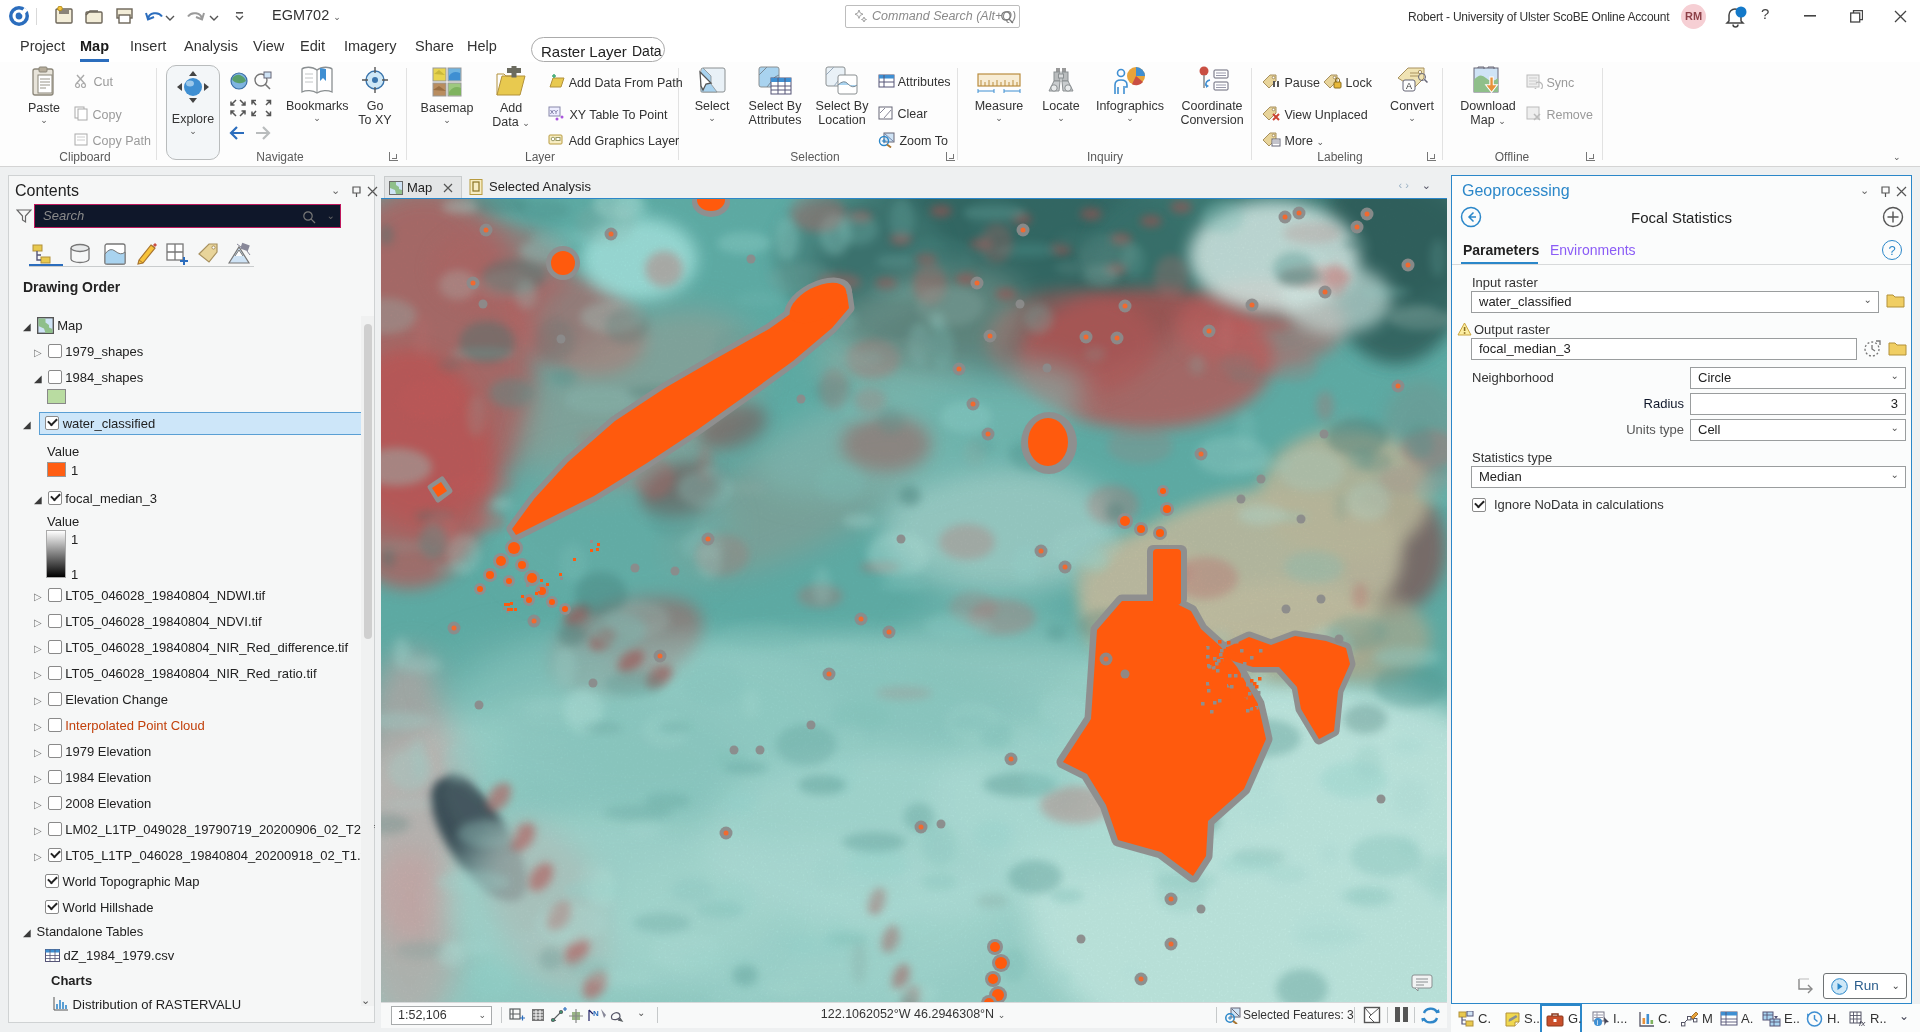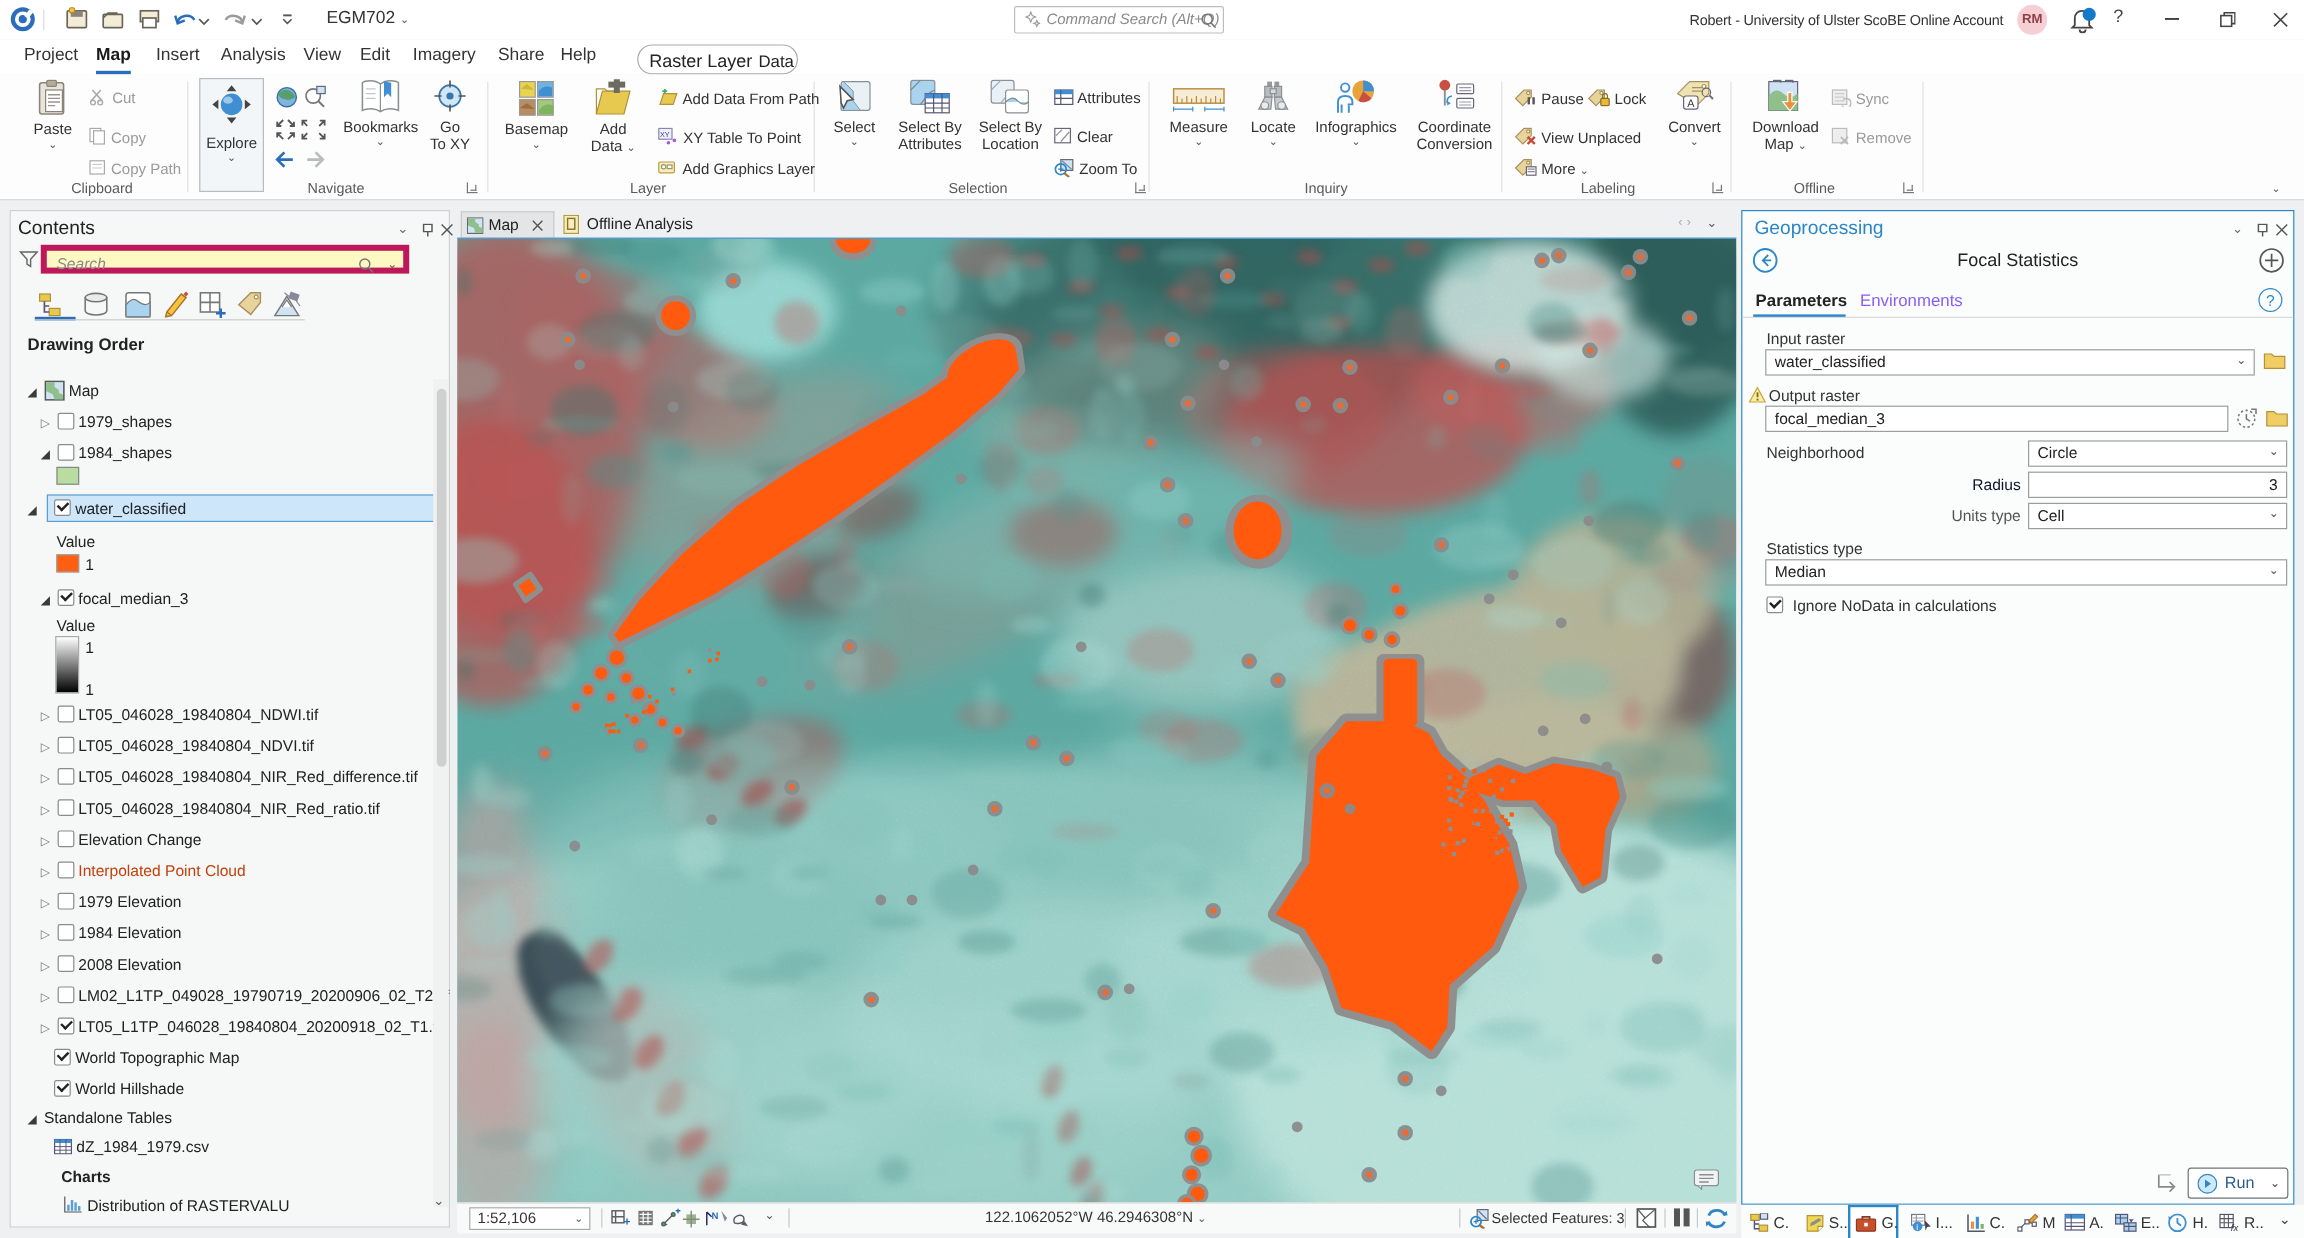--- a/index.html
+++ b/index.html
@@ -159,21 +159,21 @@
             <circle cx="9.5" cy="11.5" r="2" fill="none" stroke="#aaa" stroke-width="1.2"></circle>
           </svg> Cut</div>
         <div class="smallrow grey" style="left:74px;top:44px"><svg width="15" height="15" viewBox="0 0 15 15" style="vertical-align:-2px">
             <rect x="1" y="1" width="9" height="11" fill="#fff" stroke="#aaa"></rect>
             <rect x="4" y="3" width="9" height="11" fill="#fff" stroke="#aaa"></rect>
           </svg> Copy</div>
         <div class="smallrow grey" style="left:74px;top:70px"><svg width="15" height="15" viewBox="0 0 15 15" style="vertical-align:-2px">
             <rect x="1" y="2" width="12" height="11" fill="#fff" stroke="#aaa"></rect>
             <path d="M3 5 h8 M3 8 h8" stroke="#ccc"></path>
           </svg> Copy Path</div>
-        <div class="bigbtn" style="left:166px;width:54px;height:95px;border:1px solid #b9bcbd;border-radius:0;background:#f3f6f8;top:3px">
+        <div class="bigbtn" style="left:166px;width:54px;height:95px;border:1px solid #b9bcbd;border-radius:10px;background:#f3f6f8;top:3px">
     <svg width="40" height="40" viewBox="0 0 40 40" style="margin-top:3px">
             <circle cx="20" cy="18" r="9" fill="#3f8fd2"></circle>
             <ellipse cx="17" cy="14.5" rx="4" ry="3" fill="#9cc8ea"></ellipse>
             <path d="M20 2 l4 5 h-8 z" fill="#444"></path>
             <path d="M20 34 l4 -5 h-8 z" fill="#444"></path>
             <path d="M4 18 l5 -4 v8 z" fill="#444"></path>
             <path d="M36 18 l-5 -4 v8 z" fill="#444"></path>
           </svg>
     <div>Explore</div><div class="chev">⌄</div></div>
         <svg class="abs" style="left:228px;top:8px" width="44" height="22" viewBox="0 0 44 22">
@@ -385,21 +385,21 @@
   <div class="abs" style="left:322px;top:8px;color:#666;font-size:11px">⌄</div>
   <svg class="abs" style="left:342px;top:10px" width="11" height="12" viewBox="0 0 11 12">
         <path d="M2 1 h7 v6 h-7 z M5.5 7 v4" fill="none" stroke="#555" stroke-width="1.2"></path>
       </svg>
   <svg class="abs" style="left:358px;top:10px" width="11" height="11" viewBox="0 0 11 11">
         <path d="M1 1 L10 10 M10 1 L1 10" stroke="#555" stroke-width="1.2"></path>
       </svg>
   <svg class="abs" style="left:7px;top:32px" width="16" height="16" viewBox="0 0 16 16">
         <path d="M1 2 h14 l-5.5 6 v6 l-3 -2 v-4 z" fill="none" stroke="#666" stroke-width="1.2"></path>
       </svg>
-  <div class="abs" style="left:25px;top:28px;width:307px;height:24px;background:#fef9c3;border:5px solid #be185d">
+  <div class="abs" style="left:25px;top:28px;width:307px;height:24px;background:#0f172a;border:1px solid #be185d">
     <span style="position:absolute;left:8px;top:3px;color:#8a8a8a;font-size:13px;font-style:italic">Search</span>
     <svg class="abs" style="right:24px;top:5px" width="14" height="14" viewBox="0 0 14 14">
           <circle cx="6" cy="6" r="4.2" fill="none" stroke="#777" stroke-width="1.2"></circle>
           <path d="M9.2 9.2 L13 13" stroke="#777" stroke-width="1.2"></path>
         </svg>
     <span style="position:absolute;right:5px;top:5px;color:#666;font-size:10px">⌄</span>
   </div>
   <div id="ctoolbar">
   <svg class="abs" style="left:22px;top:66px" width="26" height="24" viewBox="0 0 26 24">
           <rect x="2" y="3" width="9" height="6" fill="#e8c94f" stroke="#b2913a"></rect>
@@ -503,21 +503,21 @@
       <span style="position:absolute;left:22px;top:3px;font-size:13px;color:#222">Map</span>
       <svg class="abs" style="left:58px;top:6px" width="10" height="10" viewBox="0 0 10 10">
             <path d="M1 1 L9 9 M9 1 L1 9" stroke="#555" stroke-width="1.2"></path>
           </svg>
     </div>
     <div class="abs" style="left:84px;top:1px;width:150px;height:22px;white-space:nowrap">
       <svg class="abs" style="left:4px;top:3px" width="15" height="16" viewBox="0 0 15 16">
             <rect x="1" y="0.5" width="12" height="15" fill="#f7edc3" stroke="#b89b3f"></rect>
             <rect x="4" y="3" width="6" height="9" fill="none" stroke="#8a7424" stroke-width="1.2"></rect>
           </svg>
-      <span style="position:absolute;left:24px;top:3px;font-size:13px;color:#222">Offline Analysis</span>
+      <span style="position:absolute;left:24px;top:3px;font-size:13px;color:#222">Selected Analysis</span>
     </div>
     <span class="abs" style="right:40px;top:4px;color:#9ab0c4;font-size:11px">‹ ›</span>
     <span class="abs" style="right:18px;top:4px;color:#556;font-size:11px">⌄</span>
   </div>
 
   <div class="abs" style="left:0;top:23px;width:1066px;height:804px;overflow:hidden;border-top:1px solid #2b87c9">
     <svg id="mapsvg" width="1066" height="804" viewBox="0 0 1066 804">
           <defs>
     <filter id="b14" x="-40%" y="-40%" width="180%" height="180%">
               <feGaussianBlur stdDeviation="14"></feGaussianBlur>

